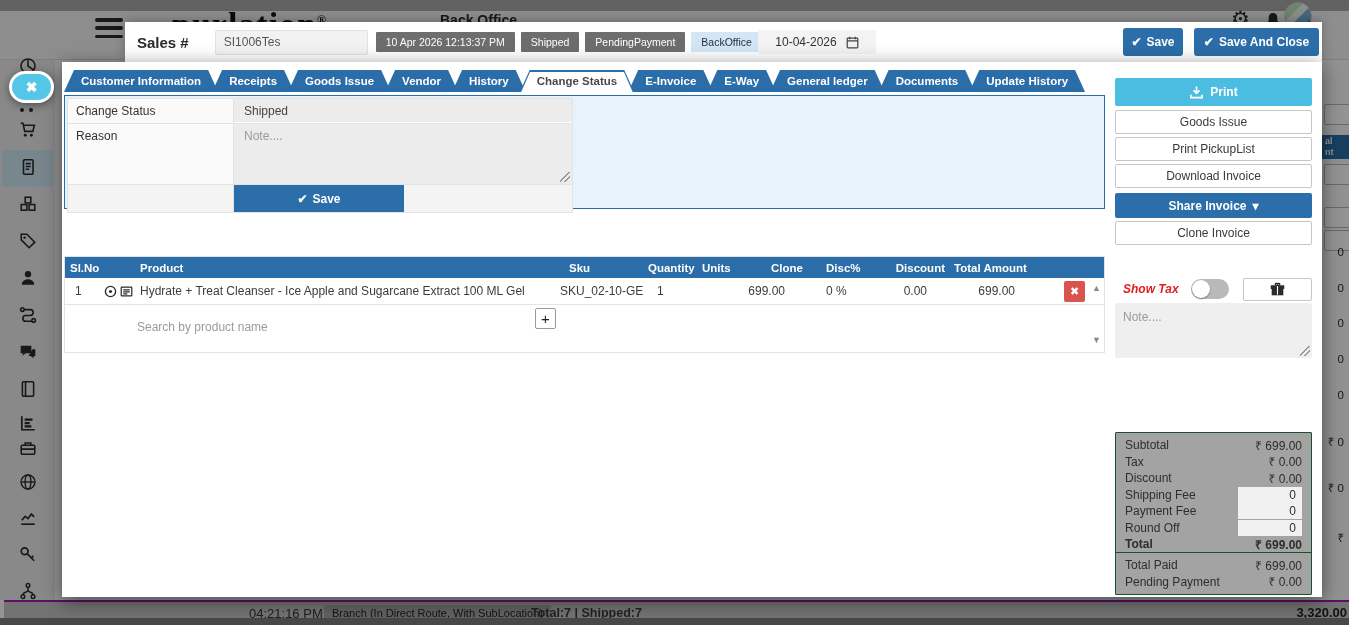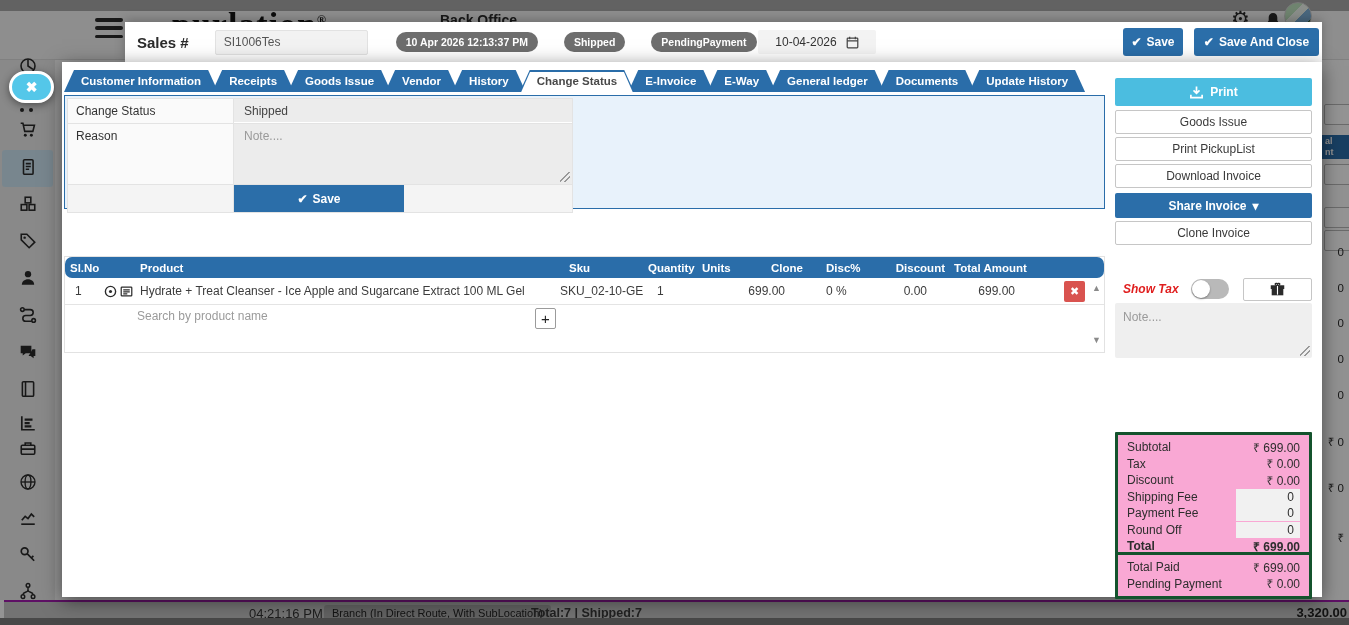--- a/index.html
+++ b/index.html
@@ -47,21 +47,21 @@
                 box-shadow:0 2px 8px rgba(0,0,0,0.45); cursor:pointer; display:flex; align-items:center; justify-content:center; }
 
   
   .modal { position:absolute; inset:0; z-index:3; }
   .modal-header { left:125px; top:22px; width:1197px; height:40px; background:#fff; display:flex; align-items:center;
                   box-shadow:0 -2px 10px rgba(0,0,0,0.25); }
   .mh-title { margin-left:12px; font-size:15px; font-weight:bold; color:#2b2b2b; }
   .mh-input { margin-left:26px; width:153px; height:25px; background:#f2f2f2; border:1px solid #e2e2e2; border-radius:2px;
               font-size:12px; color:#555; padding:0 8px; font-family:inherit; }
   .mh-badges { display:flex; gap:6px; margin-left:8px; }
-  .badge { font-size:10.5px; font-weight:bold; padding:4px 10px; border-radius:10px; white-space:nowrap;margin-left:20px; }
+  .badge { font-size:10.5px; font-weight:normal; padding:4px 10px; border-radius:1px; white-space:nowrap; }
   .badge-gray { background:#6e6e6e; color:#fff; }
   .badge-light { background:#d4e6f6; color:#1f2d3d; }
   .mh-date { position:absolute; left:633px; top:8px; width:118px; height:24px; background:#f3f3f3; border-radius:2px;
              display:flex; align-items:center; justify-content:center; gap:9px; font-size:12px; color:#333; cursor:pointer; }
   .btn-blue { background:#2b6ea9; color:#fff; border:none; border-radius:3px; height:28px; font-size:12px; font-weight:bold;
               display:flex; align-items:center; justify-content:center; gap:5px; cursor:pointer; font-family:inherit; }
   .mh-save { position:absolute; left:998px; top:6px; width:60px; }
   .mh-saveclose { position:absolute; left:1069px; top:6px; width:125px; }
 
   .modal-body { left:62px; top:62px; width:1260px; height:535px; background:#fff; box-shadow:0 4px 18px rgba(0,0,0,0.5); }
@@ -89,30 +89,30 @@
                           font-family:inherit; font-size:12px; color:#444; }
   .grip { position:absolute; right:2px; bottom:2px; width:10px; height:10px;
           background:linear-gradient(135deg,transparent 0 44%,#999 44% 52%,transparent 52% 70%,#999 70% 78%,transparent 78%); }
   .cs-foot { display:flex; background:#f4f4f4; height:27px; }
   .cs-foot .spacer { width:166px; border-right:1px solid #e3e3e3; }
   .cs-save { width:170px; height:27px; border-radius:0; }
 
   
   .items { left:2px; top:194px; width:1041px; height:97px; background:#fff; border:1px solid #e2e2e2; }
   .tgrid { display:grid; grid-template-columns:34px 36px 420px 88px 54px 46px 78px 58px 70px 110px 30px; align-items:center; }
-  .thead { background:#2a6da9; color:#fff; height:21px; font-size:11.5px; font-weight:bold;border-radius:7px; }
+  .thead { background:#2a6da9; color:#fff; height:21px; font-size:11.5px; font-weight:bold; }
   .thead > div { padding:0 5px; white-space:nowrap; }
   .trow { height:27px; border-bottom:1px solid #e4e4e4; font-size:12px; color:#3c3c3c; }
   .trow > div { padding:0 5px; white-space:nowrap; overflow:hidden; }
   .num { text-align:right; padding-right:18px !important; }
   .cell-icons { display:flex; gap:3px; align-items:center; }
   .del-btn { width:21px; height:21px; background:#d9534f; border:none; border-radius:2px; color:#fff; font-size:11px;
              display:flex; align-items:center; justify-content:center; cursor:pointer; }
   .search-row { position:relative; height:27px; }
-  .search-inp { position:absolute; left:72px; top:4px; width:330px; border:none; outline:none; font-size:12px;
+  .search-inp { position:absolute; left:72px; top:15px; width:330px; border:none; outline:none; font-size:12px;
                 color:#444; font-family:inherit; background:transparent; }
   .search-inp::placeholder { color:#9b9b9b; }
   .add-btn { position:absolute; left:470px; top:3px; width:21px; height:21px; background:#fff; border:1px solid #9b9b9b;
              border-radius:2px; font-size:15px; line-height:1; color:#222; cursor:pointer; }
   .scroll-arrow { position:absolute; right:3px; font-size:9px; color:#8a8a8a; cursor:pointer; }
 
   
   .act-btn { left:1053px; width:197px; height:24px; background:#fff; border:1px solid #c6c6c6; border-radius:2px;
              font-size:12px; color:#3a3a3a; font-family:inherit; cursor:pointer;
              display:flex; align-items:center; justify-content:center; gap:6px; }
@@ -123,21 +123,21 @@
   .toggle::after { content:""; position:absolute; left:1px; top:1px; width:18px; height:18px; border-radius:50%;
                    background:#fff; box-shadow:0 1px 2px rgba(0,0,0,0.35); }
   .gift-btn { left:1181px; top:216px; width:69px; height:23px; background:#fff; border:1px solid #c6c6c6;
               border-radius:2px; cursor:pointer; display:flex; align-items:center; justify-content:center; }
   .note-area { left:1053px; top:241px; width:197px; height:55px; background:#efefef; border:none; border-radius:2px; }
   .note-area textarea { width:100%; height:100%; background:transparent; border:none; resize:none; outline:none;
                         font-family:inherit; font-size:12px; color:#444; padding:7px 8px; }
   .note-area textarea::placeholder, .cs-textarea textarea::placeholder { color:#9a9a9a; }
 
   
-  .tot-box { left:1053px; width:197px; background:#f9a8d4; border:3px solid #14532d; border-radius:1px; padding:4px 0; }
+  .tot-box { left:1053px; width:197px; background:#a3a3a3; border:1px solid #14532d; border-radius:1px; padding:4px 0; }
   .tot-row { display:flex; justify-content:space-between; align-items:center; padding:1px 9px; font-size:12px; color:#2e2e2e; height:16.5px; }
   .tot-row.bold { font-weight:bold; }
   .tot-input { background:#f1f1f1; width:64px; text-align:right; padding:1px 6px; }
 
   svg { display:block; }
 </style>
 </head>
 <body>
 
 <div class="stage">

